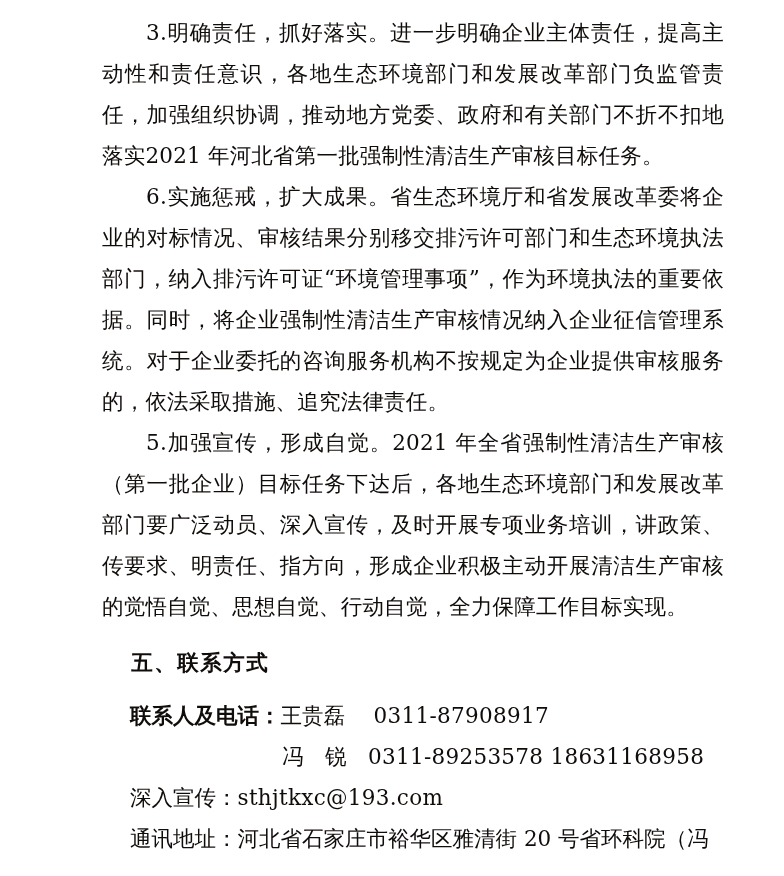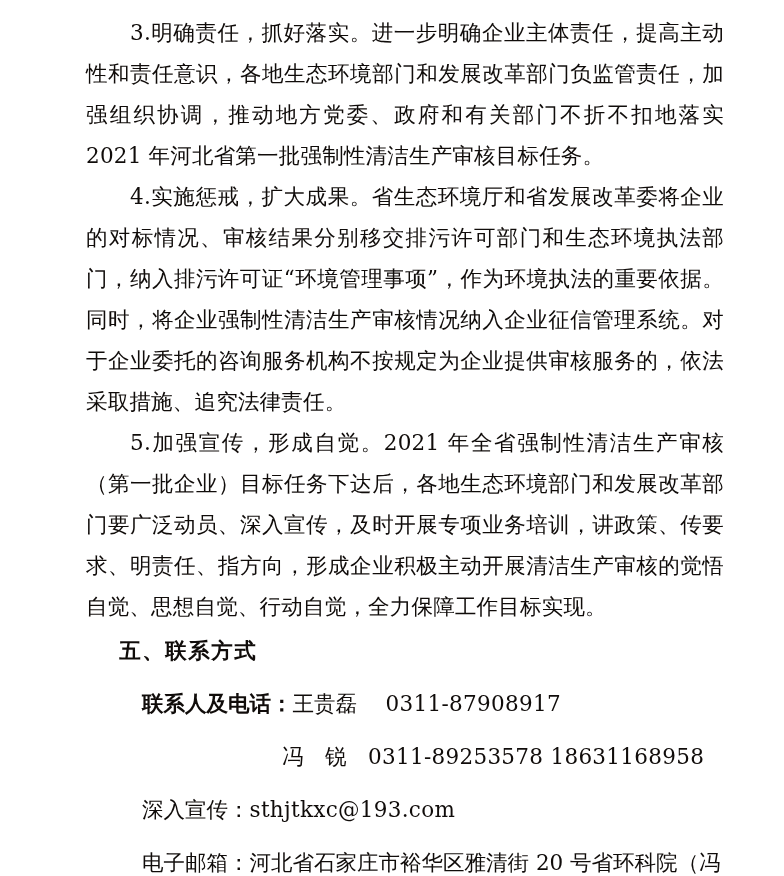--- a/index.html
+++ b/index.html
@@ -20,37 +20,37 @@
     height: 876px;
     box-sizing: border-box;
     padding: 12px 60px 0 86px;
   }
   .para {
     font-size: 21.5px;
     line-height: 41px;
     letter-spacing: 0.2px;
     text-align: justify;
     text-justify: inter-ideograph;
-    margin: 0 0 0 0;
+    margin: 0 0 0 16px;
   }
   .para.indent {
     text-indent: 2.05em;
   }
   .heading {
     font-size: 21.5px;
     line-height: 41px;
     font-weight: bold;
     text-indent: 1.55em;
-    margin: 0;
+    margin: 12px;
     letter-spacing: 1.5px;
   }
   .contact-line {
     font-size: 21.5px;
     line-height: 41px;
-    margin: 12px;
+    margin: 0;
     white-space: pre;
   }
   .contact-line.lead {
     padding-left: 2.05em;
     font-weight: bold;
   }
   .contact-line.lead .val {
     font-weight: normal;
   }
   .contact-line.sub {
@@ -66,30 +66,30 @@
     letter-spacing: 0.3px;
   }
 </style>
 </head>
 <body>
 
 <div class="page">
 
   <p class="para indent">3.明确责任，抓好落实。进一步明确企业主体责任，提高主动性和责任意识，各地生态环境部门和发展改革部门负监管责任，加强组织协调，推动地方党委、政府和有关部门不折不扣地落实2021 年河北省第一批强制性清洁生产审核目标任务。</p>
 
-  <p class="para indent">4.实施惩戒，扩大成果。省生态环境厅和省发展改革委将企业的对标情况、审核结果分别移交排污许可部门和生态环境执法部门，纳入排污许可证“环境管理事项”，作为环境执法的重要依据。同时，将企业强制性清洁生产审核情况纳入企业征信管理系统。对于企业委托的咨询服务机构不按规定为企业提供审核服务的，依法采取措施、追究法律责任。</p>
+  <p class="para indent">6.实施惩戒，扩大成果。省生态环境厅和省发展改革委将企业的对标情况、审核结果分别移交排污许可部门和生态环境执法部门，纳入排污许可证“环境管理事项”，作为环境执法的重要依据。同时，将企业强制性清洁生产审核情况纳入企业征信管理系统。对于企业委托的咨询服务机构不按规定为企业提供审核服务的，依法采取措施、追究法律责任。</p>
 
   <p class="para indent">5.加强宣传，形成自觉。2021 年全省强制性清洁生产审核（第一批企业）目标任务下达后，各地生态环境部门和发展改革部门要广泛动员、深入宣传，及时开展专项业务培训，讲政策、传要求、明责任、指方向，形成企业积极主动开展清洁生产审核的觉悟自觉、思想自觉、行动自觉，全力保障工作目标实现。</p>
 
   <div class="gap-s"></div>
 
   <p class="heading">五、联系方式</p>
 
   <p class="contact-line lead"><span>联系人及电话：</span><span class="val">王贵磊</span><span class="val lat">&nbsp;&nbsp;&nbsp;&nbsp;0311-87908917</span></p>
 
   <p class="contact-line cont"><span>冯　锐</span><span class="lat">&nbsp;&nbsp;&nbsp;0311-89253578 18631168958</span></p>
 
 
   <p class="contact-line sub"><span>深入宣传：</span><span class="lat">sthjtkxc@193.com</span></p>
 
-  <p class="contact-line sub"><span>电子邮箱：</span><span>河北省石家庄市裕华区雅清街 20 号省环科院（冯</span></p>
+  <p class="contact-line sub"><span>通讯地址：</span><span>河北省石家庄市裕华区雅清街 20 号省环科院（冯</span></p>
 
 </div>
 
 </body></html>

